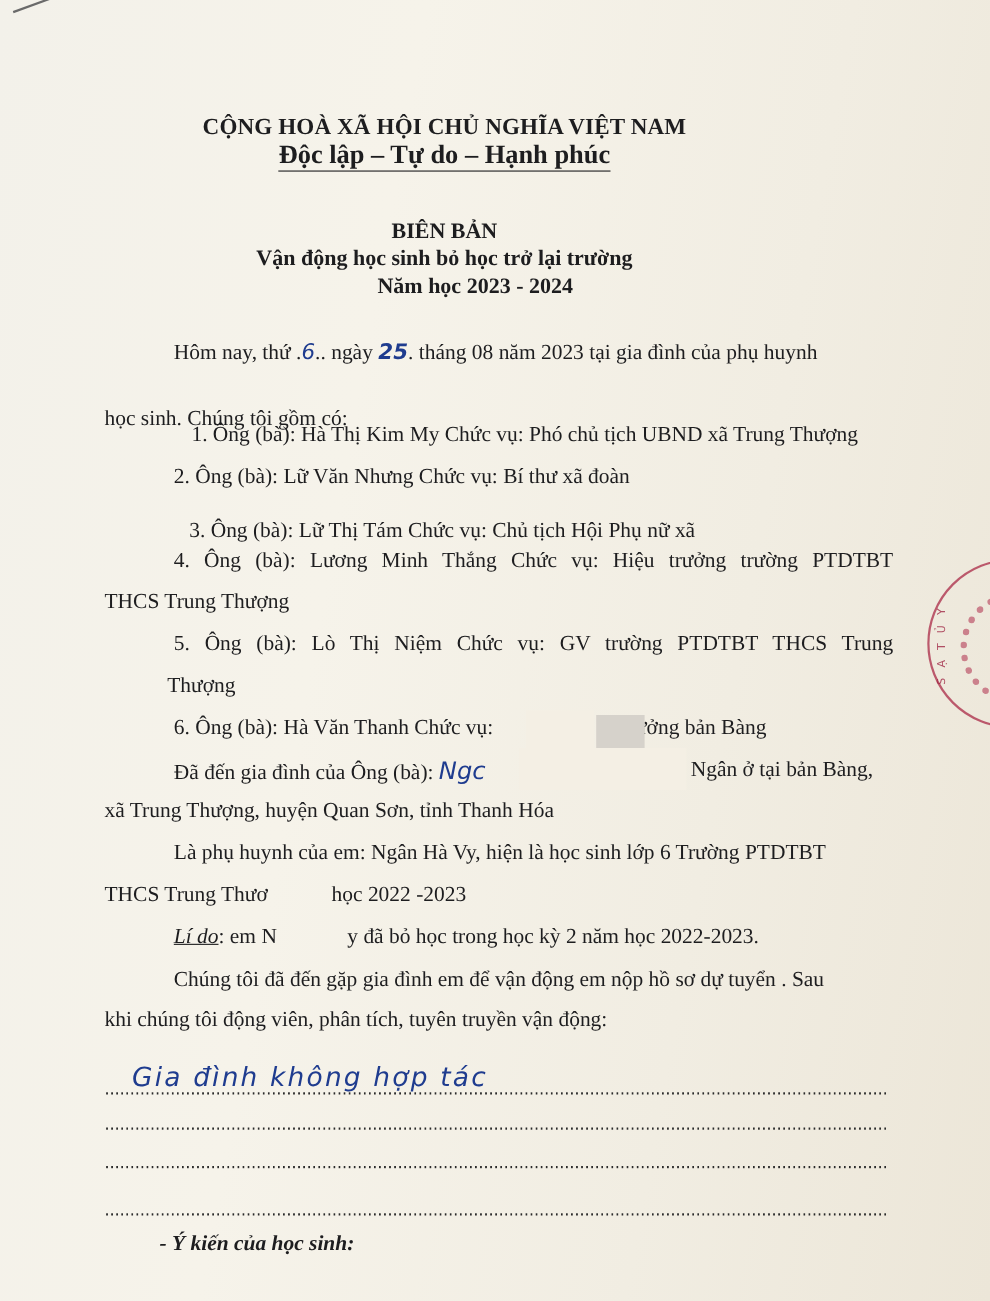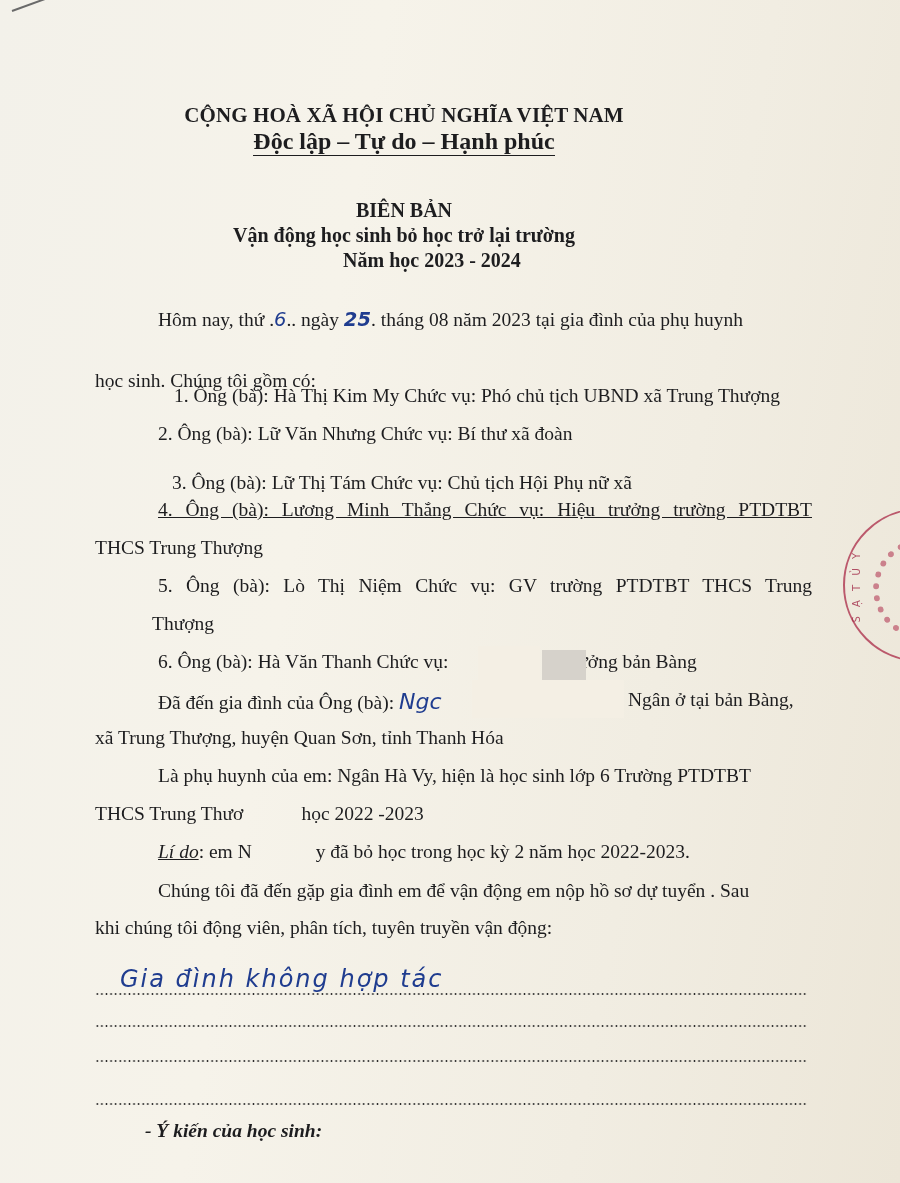--- a/index.html
+++ b/index.html
@@ -67,21 +67,21 @@
   <div class="center t3">Năm học  2023 - 2024</div>
 
   <div class="line" style="left:158px; top:308px;">
     <span>Hôm nay, thứ .</span><span class="hand">6</span><span>.. ngày </span><span class="hand" style="font-weight:bold;">25</span><span>. tháng 08  năm 2023 tại gia đình của phụ huynh</span>
   </div>
   <div class="line" style="left:95px; top:346px;margin-top:24px;">học sinh. Chúng tôi gồm có:</div>
 
   <div class="line" style="left:174px; top:385px;">1. Ông (bà): Hà Thị Kim My Chức vụ: Phó chủ tịch UBND xã Trung Thượng</div>
   <div class="line" style="left:158px; top:423px;">2. Ông (bà): Lữ Văn Nhưng Chức vụ: Bí thư xã đoàn</div>
   <div class="line" style="left:172px; top:461px;margin-top:11px;">3. Ông (bà): Lữ Thị Tám Chức vụ: Chủ tịch Hội Phụ nữ xã</div>
-  <div class="line justify" style="left:158px; top:499px; width:654px; white-space:normal;text-decoration:underline;">4. Ông (bà): Lương Minh Thắng Chức vụ: Hiệu trưởng trường PTDTBT</div>
+  <div class="line justify" style="left:158px; top:499px; width:654px; white-space:normal;">4. Ông (bà): Lương Minh Thắng Chức vụ: Hiệu trưởng trường PTDTBT</div>
   <div class="line" style="left:95px; top:537px;">THCS Trung Thượng</div>
   <div class="line justify" style="left:158px; top:575px; width:654px; white-space:normal;">5. Ông (bà): Lò Thị Niệm Chức vụ: GV trường PTDTBT THCS Trung</div>
   <div class="line" style="left:152px; top:613px;">Thượng</div>
   <div class="line" style="left:158px; top:651px;">
     <span>6. Ông (bà): Hà Văn Thanh Chức vụ: </span><span style="display:inline-block; width:92px;"></span><span>– Trưởng bản Bàng</span>
   </div>
   <div class="redact" style="left:478px; top:646px; width:62px; height:36px;"></div>
   <div class="redact grey" style="left:542px; top:650px; width:44px; height:34px;"></div>
 
   <div class="line" style="left:158px; top:689px;">

